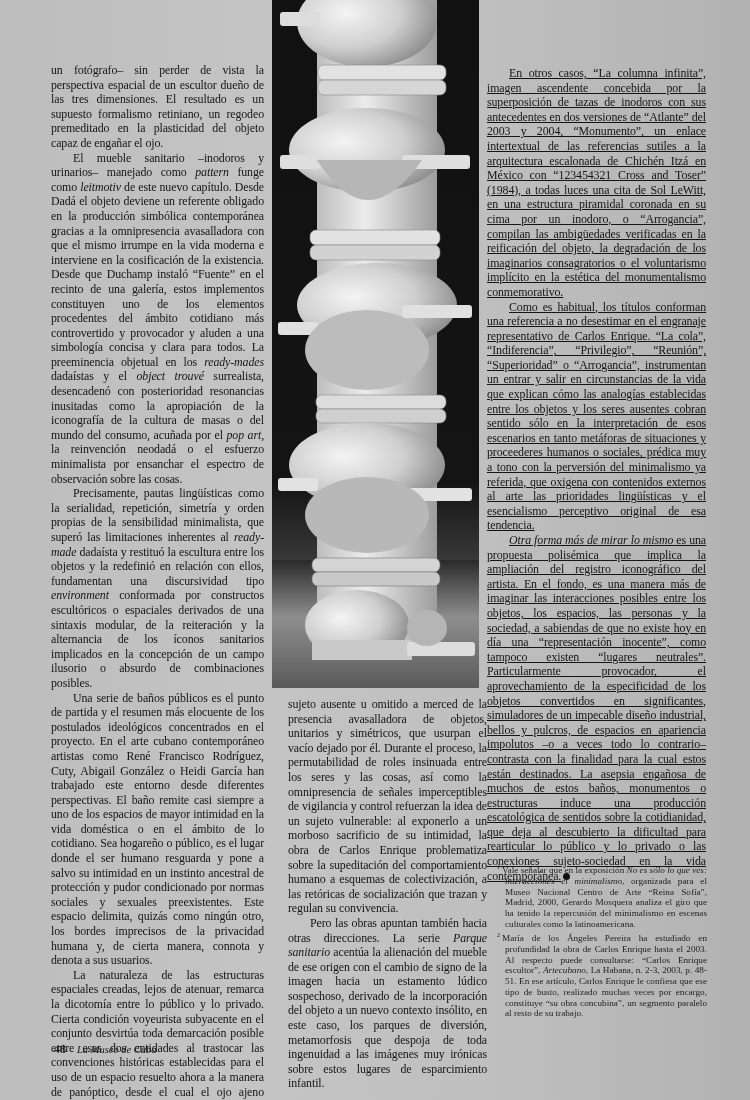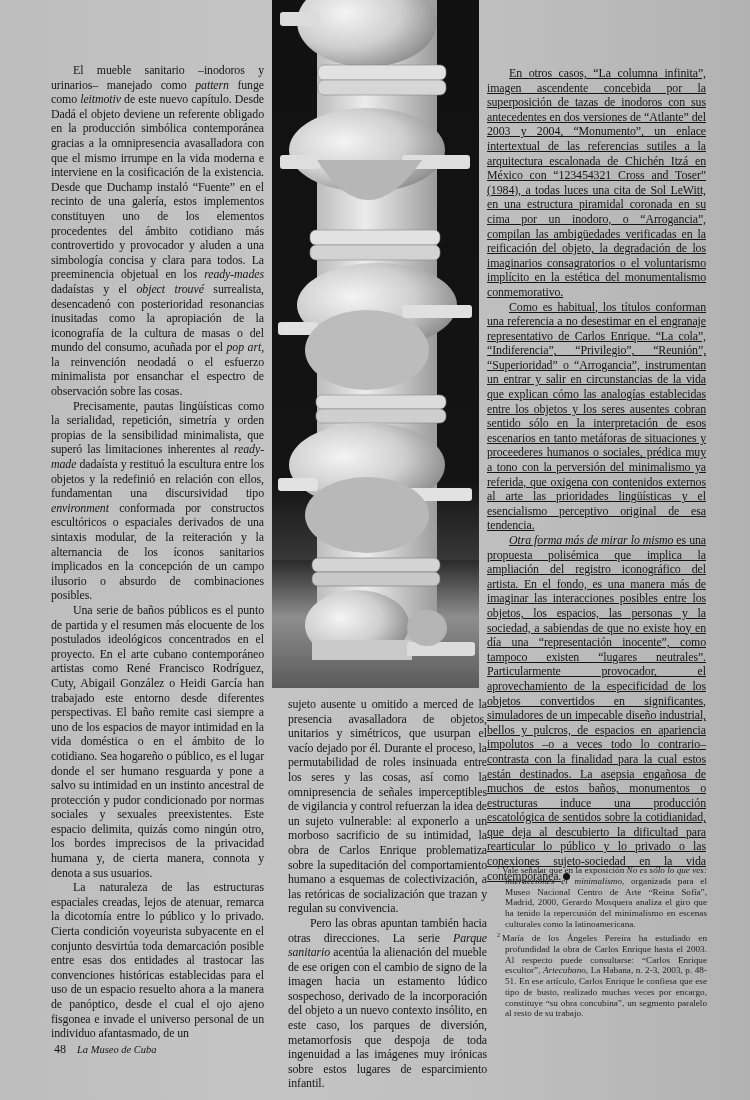--- a/index.html
+++ b/index.html
@@ -45,20 +45,21 @@
   .footer .pub { font-style: italic; font-size: 10.5px; }
   .end-mark { display: inline-block; width: 7px; height: 7px; border-radius: 50%; background: #111; margin-left: 2px; vertical-align: middle; }
   i { font-style: italic; }
 </style>
 </head>
 <body>
 
 <div class="page">
 
   <div class="col col-left">
+    <p>un fotógrafo– sin perder de vista la perspectiva espacial de un escultor dueño de las tres dimensiones. El resultado es un supuesto formalismo retiniano, un regodeo premeditado en la plasticidad del objeto capaz de engañar el ojo.</p>
     <p class="ind"><span>El mueble sanitario –inodoros y urinarios– manejado como </span><i>pattern</i><span> funge como </span><i>leitmotiv</i><span> de este nuevo capítulo. Desde Dadá el objeto deviene un referente obligado en la producción simbólica contemporánea gracias a la omnipresencia avasalladora con que el mismo irrumpe en la vida moderna e interviene en la cosificación de la existencia. Desde que Duchamp instaló “Fuente” en el recinto de una galería, estos implementos constituyen uno de los elementos procedentes del ámbito cotidiano más controvertido y provocador y aluden a una simbología concisa y clara para todos. La preeminencia objetual en los </span><i>ready-mades</i><span> dadaístas y el </span><i>object trouvé</i><span> surrealista, desencadenó con posterioridad resonancias inusitadas como la apropiación de la iconografía de la cultura de masas o del mundo del consumo, acuñada por el </span><i>pop art</i><span>, la reinvención neodadá o el esfuerzo minimalista por ensanchar el espectro de observación sobre las cosas.</span></p>
     <p class="ind"><span>Precisamente, pautas lingüísticas como la serialidad, repetición, simetría y orden propias de la sensibilidad minimalista, que superó las limitaciones inherentes al </span><i>ready-made</i><span> dadaísta y restituó la escultura entre los objetos y la redefinió en relación con ellos, fundamentan una discursividad tipo </span><i>environment</i><span> conformada por constructos escultóricos o espaciales derivados de una sintaxis modular, de la reiteración y la alternancia de los íconos sanitarios implicados en la concepción de un campo ilusorio o absurdo de combinaciones posibles.</span></p>
     <p class="ind">Una serie de baños públicos es el punto de partida y el resumen más elocuente de los postulados ideológicos concentrados en el proyecto. En el arte cubano contemporáneo artistas como René Francisco Rodríguez, Cuty, Abigail González o Heidi García han trabajado este entorno desde diferentes perspectivas. El baño remite casi siempre a uno de los espacios de mayor intimidad en la vida doméstica o en el ámbito de lo cotidiano. Sea hogareño o público, es el lugar donde el ser humano resguarda y pone a salvo su intimidad en un instinto ancestral de protección y pudor condicionado por normas sociales y sexuales preexistentes. Este espacio delimita, quizás como ningún otro, los bordes imprecisos de la privacidad humana y, de cierta manera, connota y denota a sus usuarios.</p>
     <p class="ind">La naturaleza de las estructuras espaciales creadas, lejos de atenuar, remarca la dicotomía entre lo público y lo privado. Cierta condición voyeurista subyacente en el conjunto desvirtúa toda demarcación posible entre esas dos entidades al trastocar las convenciones históricas establecidas para el uso de un espacio resuelto ahora a la manera de panóptico, desde el cual el ojo ajeno fisgonea e invade el universo personal de un individuo afantasmado, de un</p>
   </div>
 
   <div class="photo" aria-label="La columna infinita">
     <svg width="207" height="688" viewBox="0 0 207 688">
       <defs>
         <radialGradient id="bowl" cx="35%" cy="40%" r="70%">

